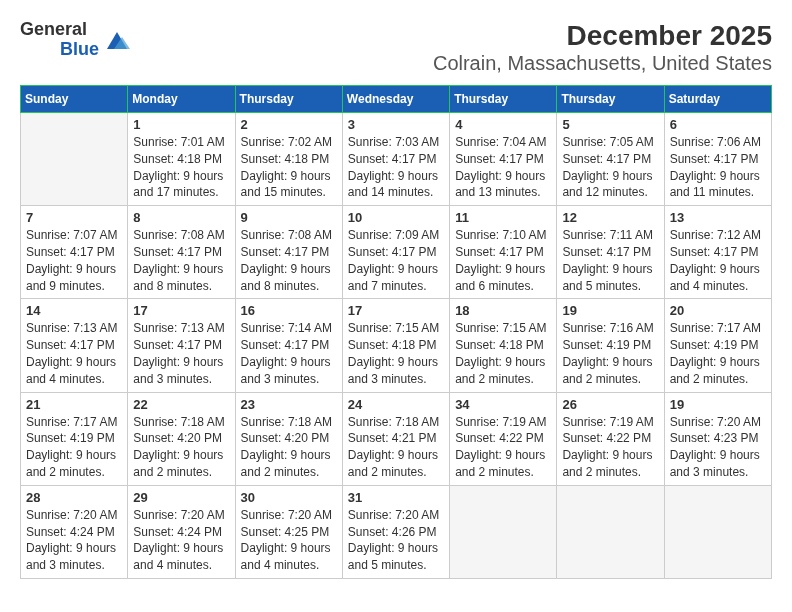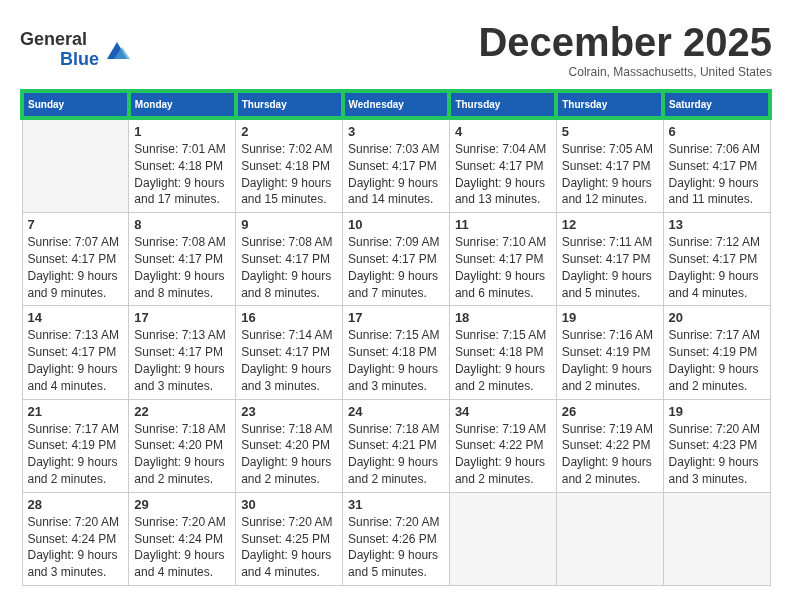--- a/index.html
+++ b/index.html
@@ -6,21 +6,21 @@
     body {
       font-family: Arial, sans-serif;
       background: #fff;
       width: 792px;
       min-height: 612px;
       padding: 20px;
     }
     .header {
       display: flex;
       justify-content: space-between;
-      align-items: center;
+      align-items: flex-start;
       margin-bottom: 10px;
     }
     .logo {
       display: flex;
       align-items: center;
     }
     .logo-text {
       display: flex;
       flex-direction: column;
       line-height: 1.1;
@@ -38,41 +38,41 @@
     }
     .logo-icon {
       width: 30px;
       height: 25px;
       margin-left: 3px;
     }
     .title-block {
       text-align: right;
     }
     .month-title {
-      font-size: 40px;
+      font-size: 28px;
       font-weight: bold;
       color: #333;
     }
     .location {
-      font-size: 12px;
+      font-size: 20px;
       color: #555;
     }
     table {
       width: 100%;
       border-collapse: collapse;
       table-layout: fixed;
     }
     th {
       background-color: #1a5fb4;
       color: white;
-      font-size: 10px;
+      font-size: 12px;
       font-weight: bold;
       padding: 6px 4px;
       text-align: left;
-      border: 4px solid #22c55e;
+      border: 1px solid #22c55e;
     }
     td {
       border: 1px solid #ccc;
       vertical-align: top;
       padding: 4px 5px;
       height: 90px;
       font-size: 10.5px;
       color: #333;
       background: #fff;
     }

